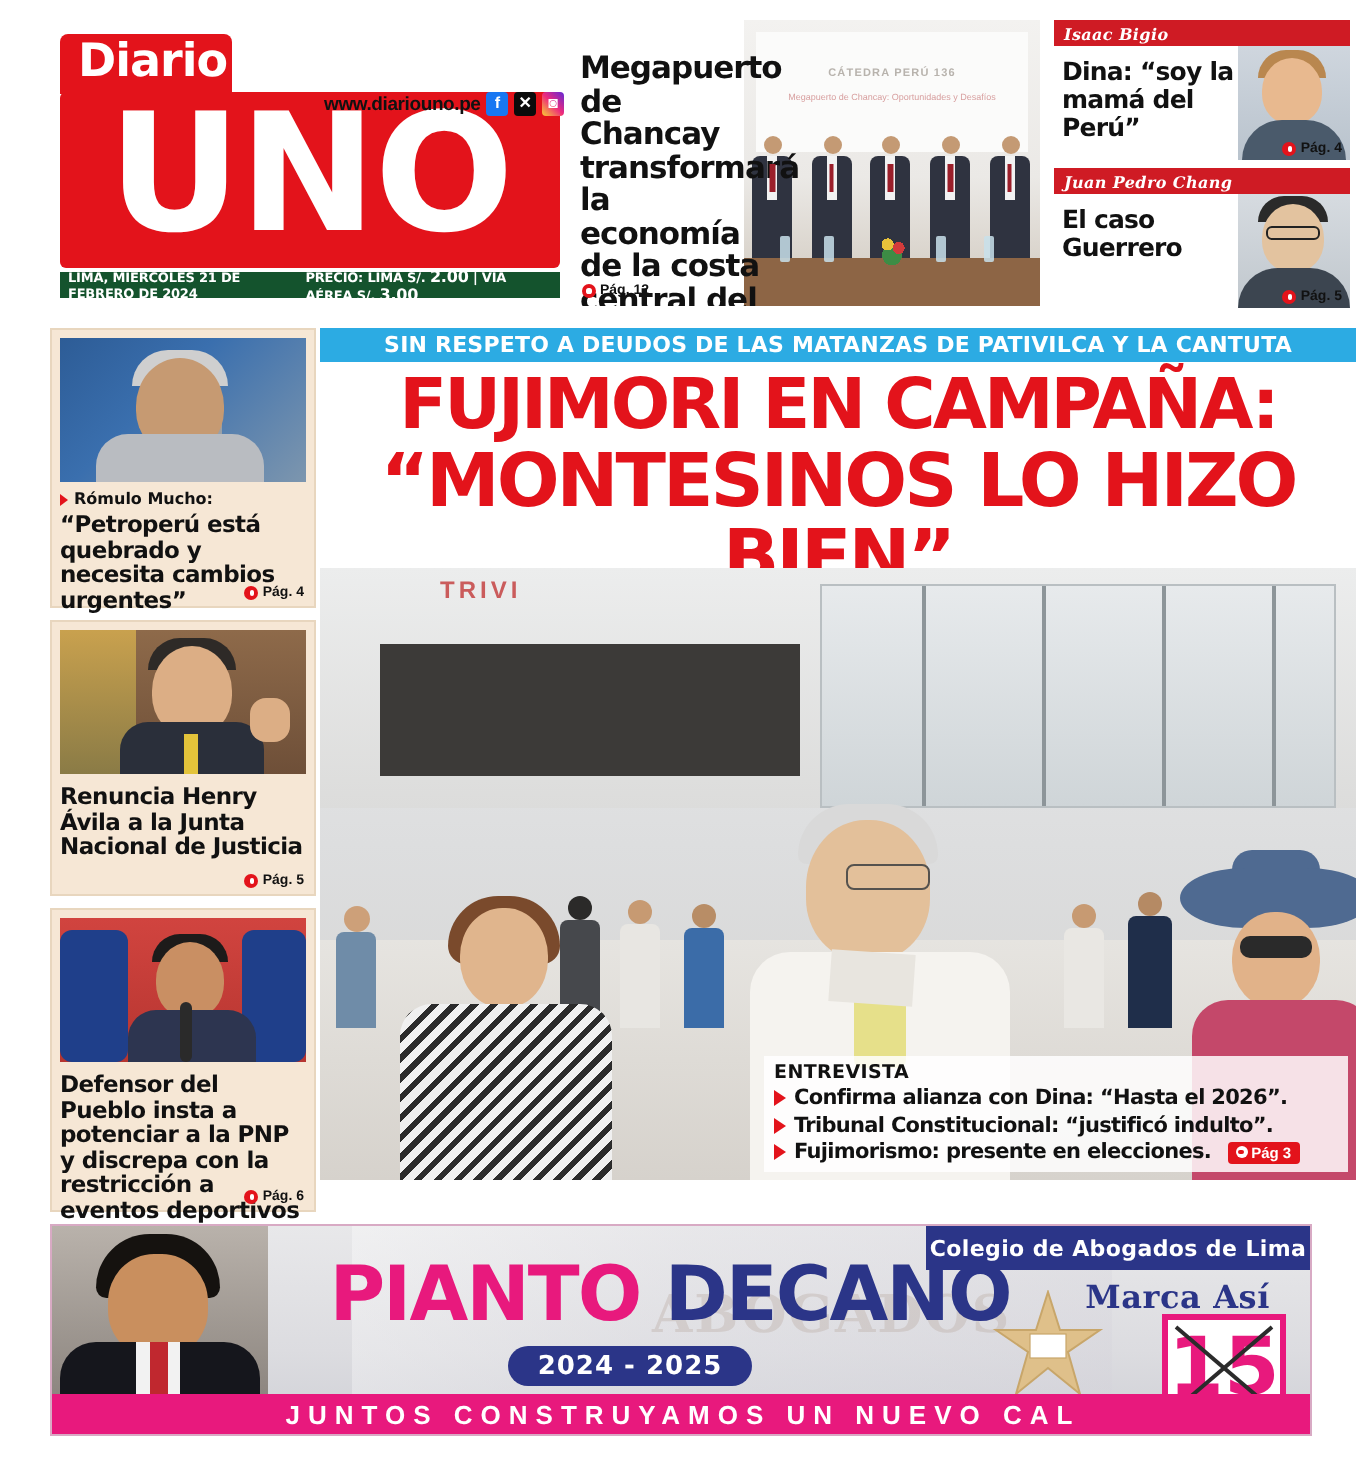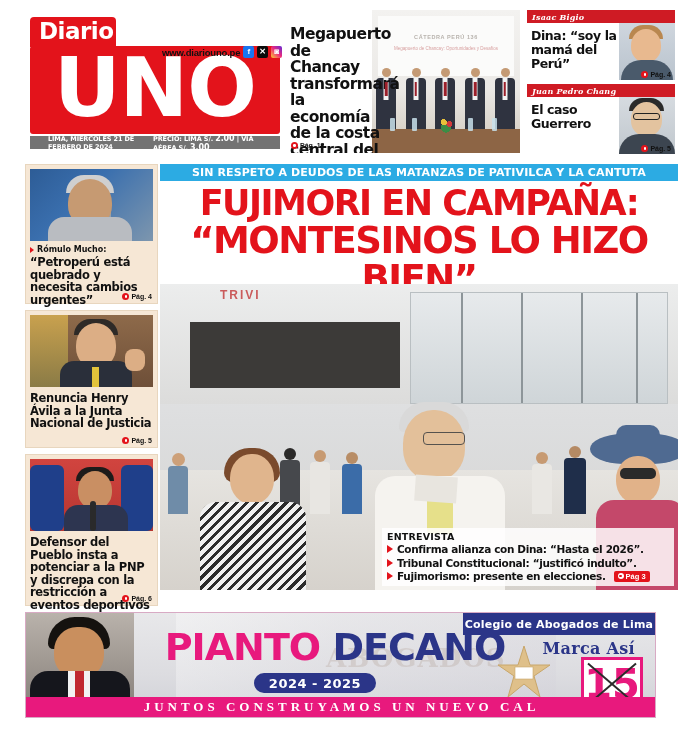--- a/index.html
+++ b/index.html
@@ -40,23 +40,23 @@
   }
   .web-url { font-size:9.5px; font-weight:bold; color:#111; letter-spacing:-0.2px; }
   .sicon { width:12px; height:12px; border-radius:2px; display:inline-block;
            font-size:8px; color:#fff; font-weight:bold; text-align:center; line-height:12px; }
   .sicon.fb { background:#1877f2; }
   .sicon.x { background:#0b0b0b; }
   .sicon.ig { background:linear-gradient(45deg,#f9ce34,#ee2a7b,#6228d7); }
 
   .datebar {
     position:absolute; left:8px; top:128px; width:250px; height:13px;
-    background:#737373; color:#fff;
+    background:#14532d; color:#fff;
     display:flex; align-items:center; justify-content:space-between;
-    padding:0 18px; font-size:6.5px; font-weight:bold; letter-spacing:-0.1px;
+    padding:0 4px; font-size:6.5px; font-weight:bold; letter-spacing:-0.1px;
     font-family:"DejaVu Sans", sans-serif;
   }
   .datebar .big { font-size:8px; }
 
   
   .mega { position:absolute; left:288px; top:10px; width:232px; height:143px; overflow:hidden; background:#fff; }
   .mega-photo { position:absolute; right:0; top:0; width:148px; height:143px;
     background:linear-gradient(180deg,#f3f2f0 0%,#ebe9e6 55%,#cfc7bc 100%); overflow:hidden; }
   .mega-screen { position:absolute; left:6px; top:6px; right:6px; height:60px; background:#fbfbfa; }
   .mega-screen .ct { position:absolute; left:0; right:0; top:18px; text-align:center;
@@ -235,21 +235,21 @@
      font-family:"DejaVu Sans", sans-serif; font-weight:bold; font-size:11px; letter-spacing:0.2px; }
   .marca { position:absolute; right:20px; top:26px; font-family:"DejaVu Serif", serif; font-weight:bold;
      font-size:16px; color:#2b3588; letter-spacing:0.3px; }
   .votebox { position:absolute; right:12px; top:44px; width:62px; height:54px; background:#fff;
      border:3px solid #e8197d; display:flex; align-items:center; justify-content:center; }
   .votebox .num { font-family:"DejaVu Sans", sans-serif; font-weight:bold; font-size:40px; color:#e8197d; line-height:40px; }
   .votebox .xmark { position:absolute; left:0; top:0; width:100%; height:100%; }
   .pencil { position:absolute; right:4px; bottom:2px; width:16px; height:14px; }
   .ad-bottom { position:absolute; left:0; bottom:0; width:631px; height:20px; background:#e8197d;
      color:#fff; display:flex; align-items:center; justify-content:center;
-     font-family:Liberation Serif, serif; font-weight:bold; font-size:13px; letter-spacing:4px; }
+     font-family:Liberation Sans, sans-serif; font-weight:bold; font-size:13px; letter-spacing:4px; }
 </style>
 </head>
 <body>
 
 <div class="page">
 
   <div class="header">
 
     <div class="masthead">
       <div class="diario-tab">Diario</div>

